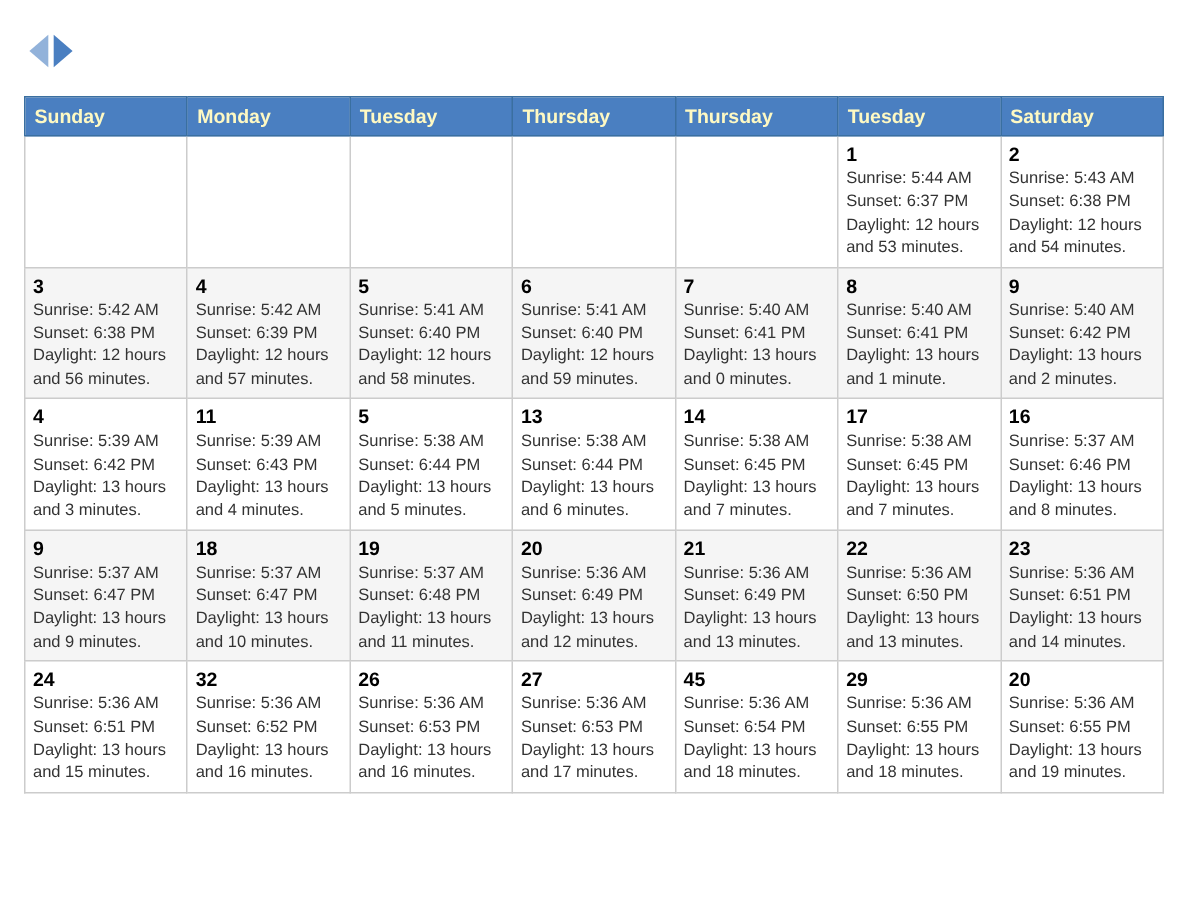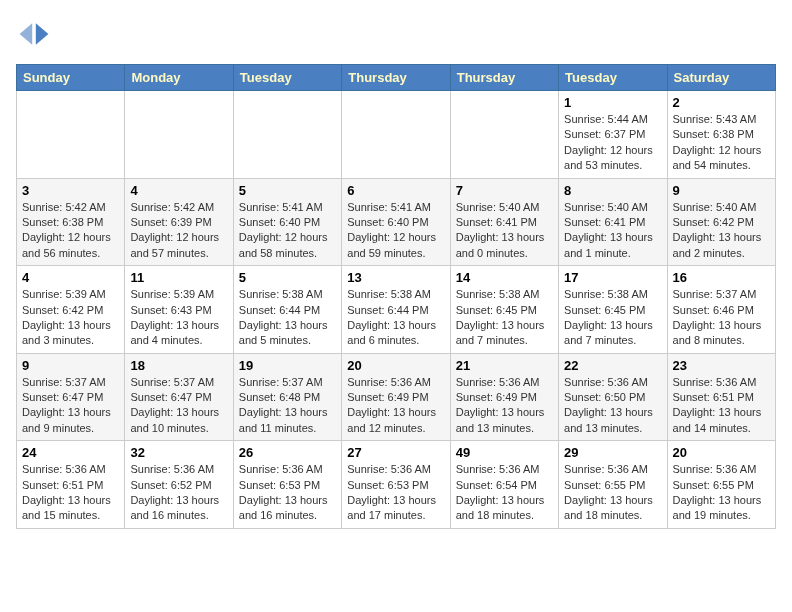--- a/index.html
+++ b/index.html
@@ -241,21 +241,21 @@
         </td>
         <td>
           <span class="day-num">26</span>
           <div class="day-info">Sunrise: 5:36 AM<br>Sunset: 6:53 PM<br>Daylight: 13 hours<br>and 16 minutes.</div>
         </td>
         <td>
           <span class="day-num">27</span>
           <div class="day-info">Sunrise: 5:36 AM<br>Sunset: 6:53 PM<br>Daylight: 13 hours<br>and 17 minutes.</div>
         </td>
         <td>
-          <span class="day-num">49</span>
+          <span class="day-num">45</span>
           <div class="day-info">Sunrise: 5:36 AM<br>Sunset: 6:54 PM<br>Daylight: 13 hours<br>and 18 minutes.</div>
         </td>
         <td>
           <span class="day-num">29</span>
           <div class="day-info">Sunrise: 5:36 AM<br>Sunset: 6:55 PM<br>Daylight: 13 hours<br>and 18 minutes.</div>
         </td>
         <td>
           <span class="day-num">20</span>
           <div class="day-info">Sunrise: 5:36 AM<br>Sunset: 6:55 PM<br>Daylight: 13 hours<br>and 19 minutes.</div>
         </td>

